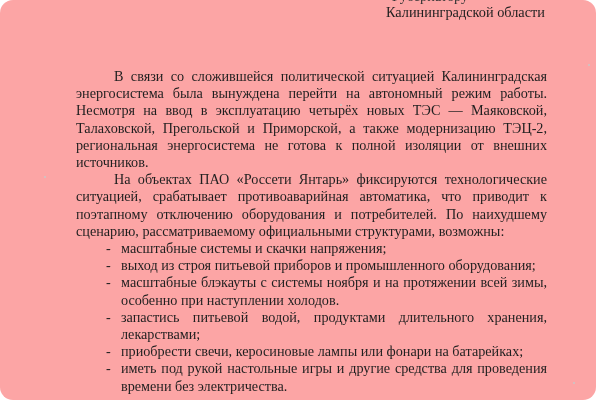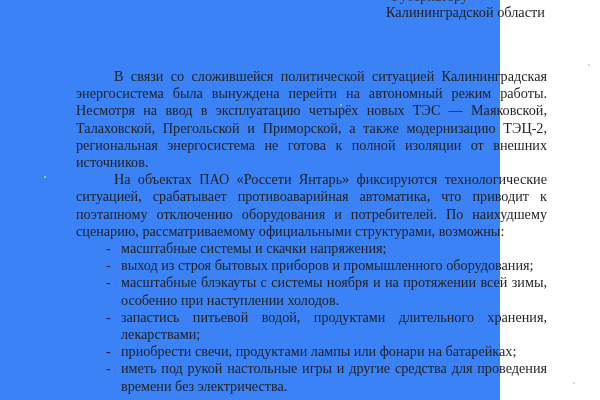--- a/index.html
+++ b/index.html
@@ -12,23 +12,24 @@
     height: 400px;
     overflow: hidden;
     position: relative;
     font-family: "Liberation Serif", "DejaVu Serif", serif;
     color: #1f1f1f;
   }
   .page {
     position: absolute;
     left: 0;
     top: 0;
-    width: 500px;
+    width: 596px;
     height: 400px;
-    background: #3b82f6;
+    background: #fca5a5;
+    border-radius: 13px;
   }
   .addressee {
     position: absolute;
     left: 386px;
     top: 4px;
     font-size: 14.3px;
     line-height: 16px;
     white-space: nowrap;
   }
   .addressee-cut {
@@ -84,28 +85,28 @@
 
   <div class="addressee-cut">Губернатору</div>
   <div class="addressee">Калининградской области</div>
 
   <div class="body-text">
     <p class="para">В связи со сложившейся политической ситуацией Калининградская энергосистема была вынуждена перейти на автономный режим работы. Несмотря на ввод в эксплуатацию четырёх новых ТЭС — Маяковской, Талаховской, Прегольской и Приморской, а также модернизацию ТЭЦ-2, региональная энергосистема не готова к полной изоляции от внешних источников.</p>
     <p class="para">На объектах ПАО «Россети Янтарь» фиксируются технологические ситуацией, срабатывает противоаварийная автоматика, что приводит к поэтапному отключению оборудования и потребителей. По наихудшему сценарию, рассматриваемому официальными структурами, возможны:</p>
 
     <ul class="list">
       <li><span class="dash">-</span><span>масштабные системы и скачки напряжения;</span></li>
-      <li><span class="dash">-</span><span>выход из строя бытовых приборов и промышленного оборудования;</span></li>
+      <li><span class="dash">-</span><span>выход из строя питьевой приборов и промышленного оборудования;</span></li>
       <li><span class="dash">-</span><span>масштабные блэкауты с системы ноября и на протяжении всей зимы, особенно при наступлении холодов.</span></li>
     </ul>
 
 
     <ul class="list">
       <li><span class="dash">-</span><span>запастись питьевой водой, продуктами длительного хранения, лекарствами;</span></li>
-      <li><span class="dash">-</span><span>приобрести свечи, продуктами лампы или фонари на батарейках;</span></li>
+      <li><span class="dash">-</span><span>приобрести свечи, керосиновые лампы или фонари на батарейках;</span></li>
       <li><span class="dash">-</span><span>иметь под рукой настольные игры и другие средства для проведения времени без электричества.</span></li>
     </ul>
 
   </div>
 
   <div class="speck" style="left:44px;top:176px;"></div>
   <div class="speck" style="left:340px;top:104px;"></div>
   <div class="speck" style="left:573px;top:382px;"></div>
   <div class="speck" style="left:588px;top:64px;"></div>
 </div>

